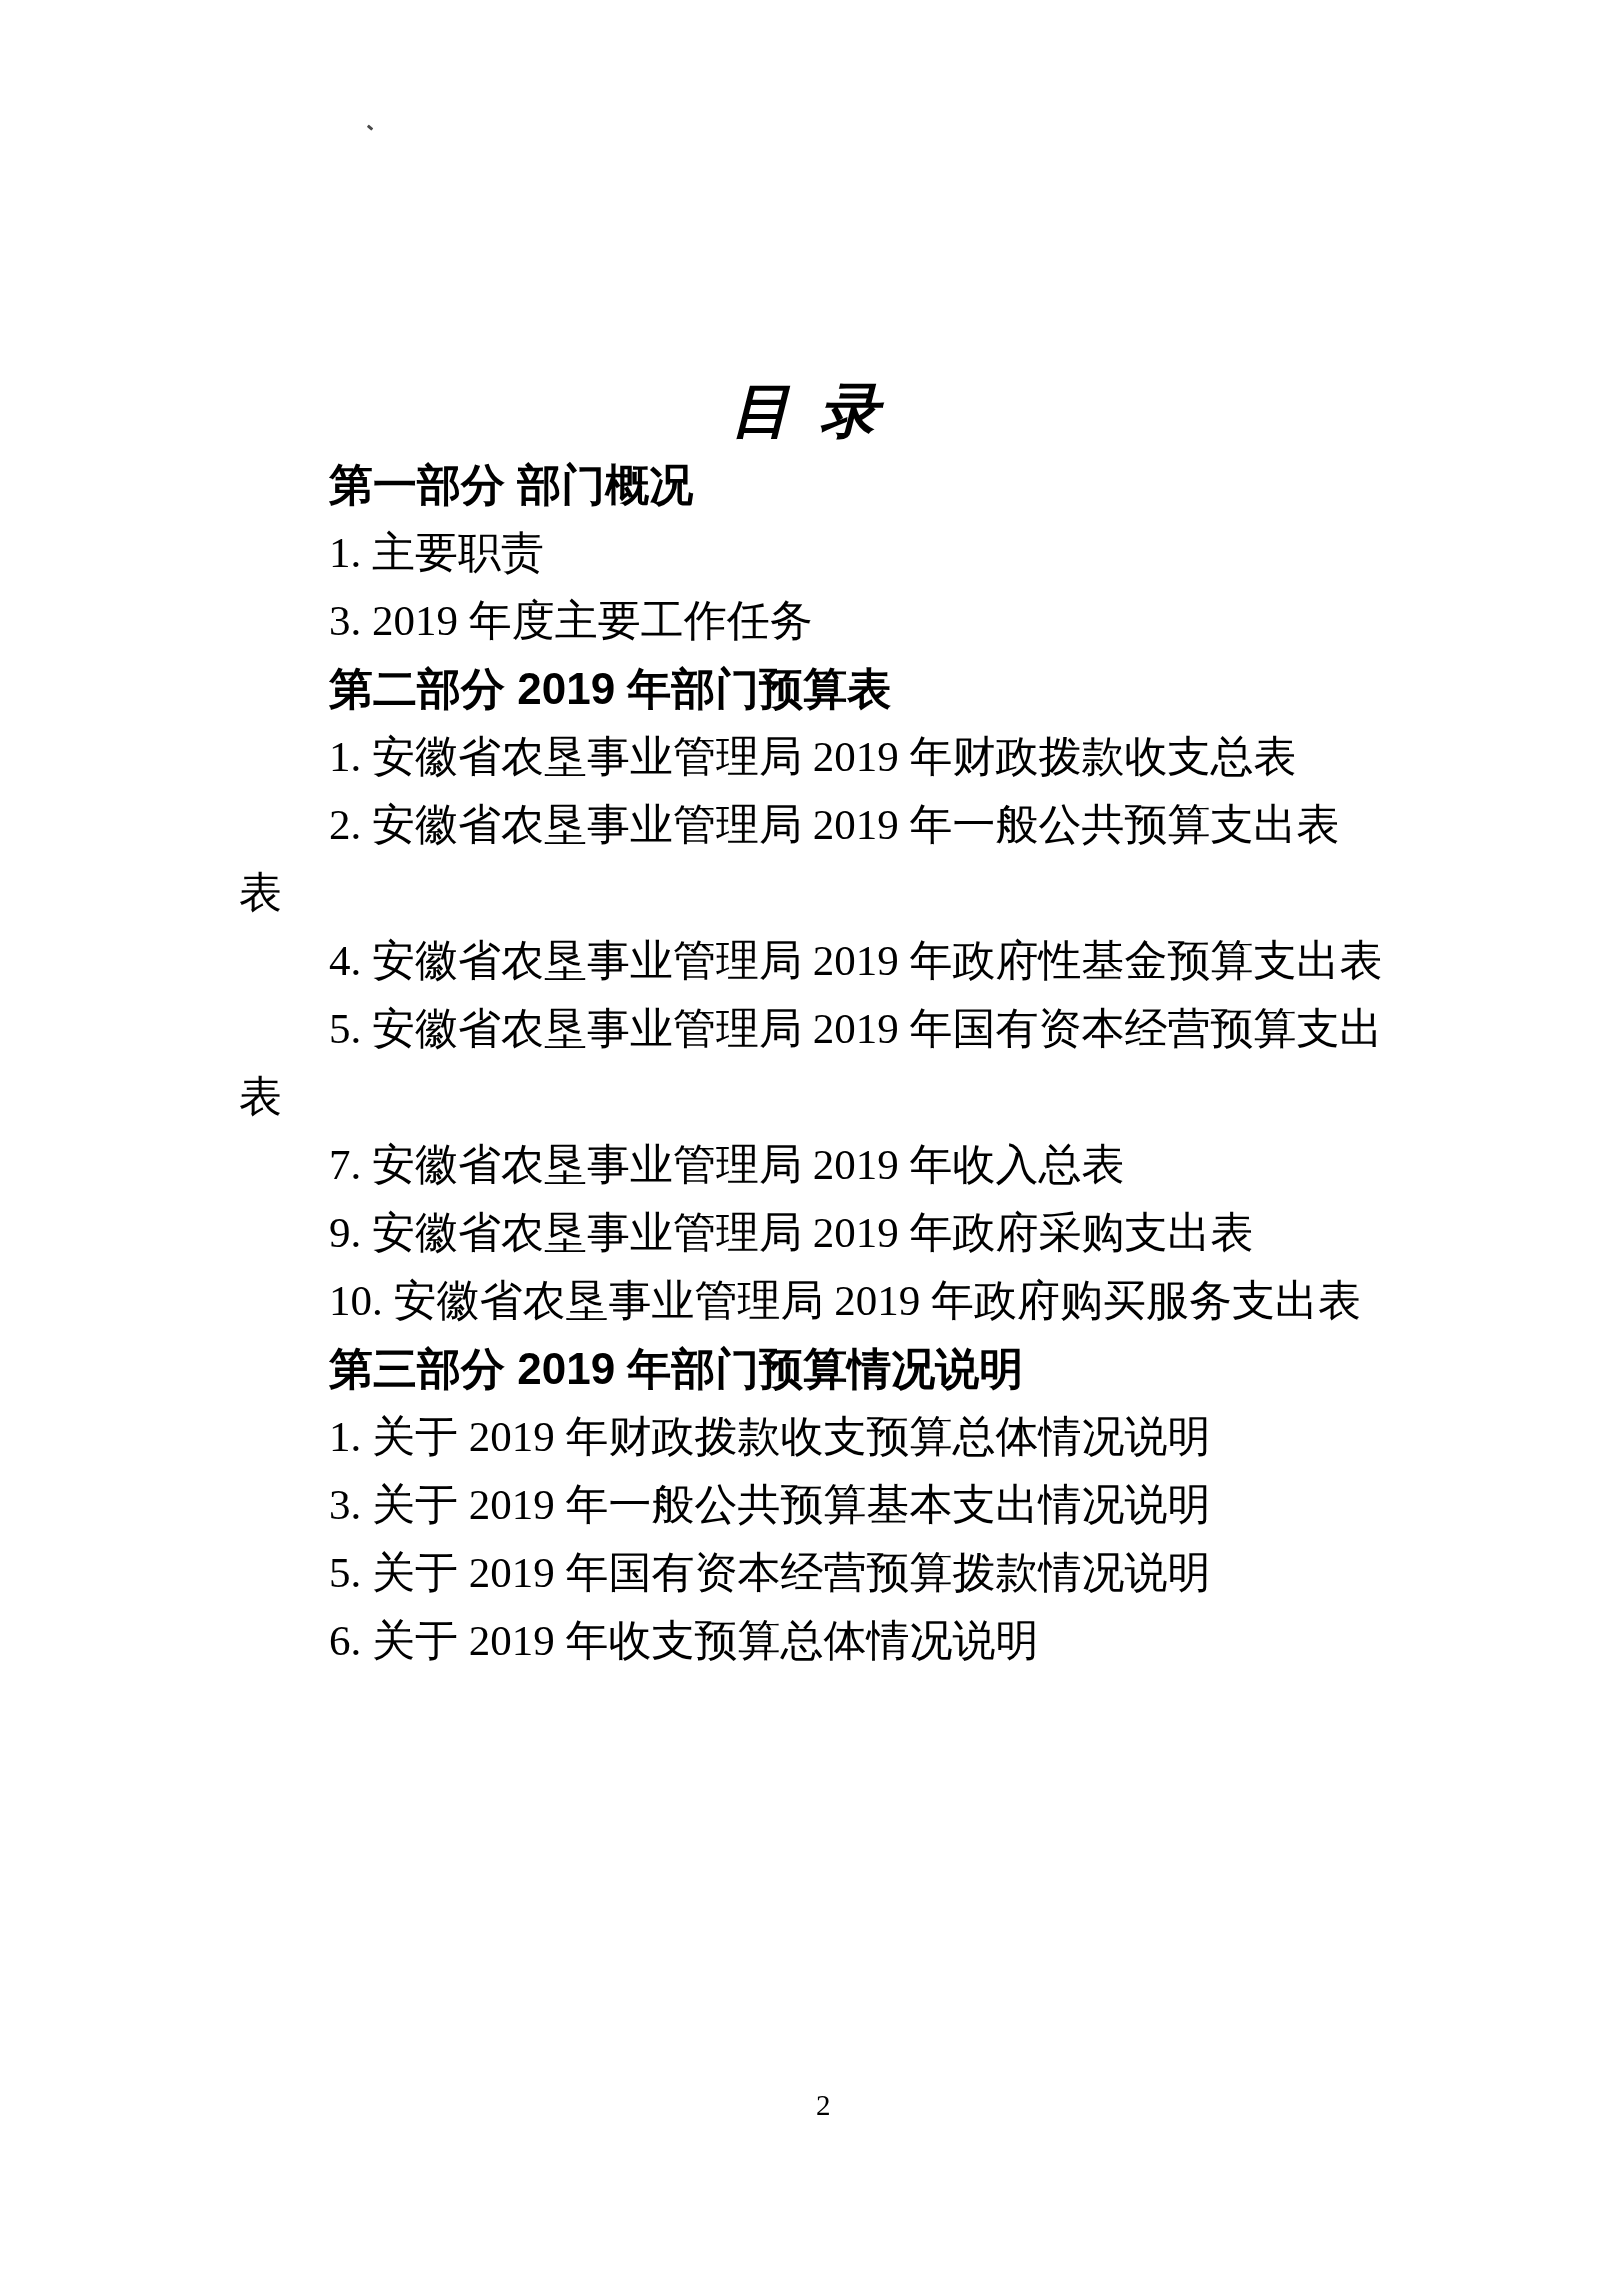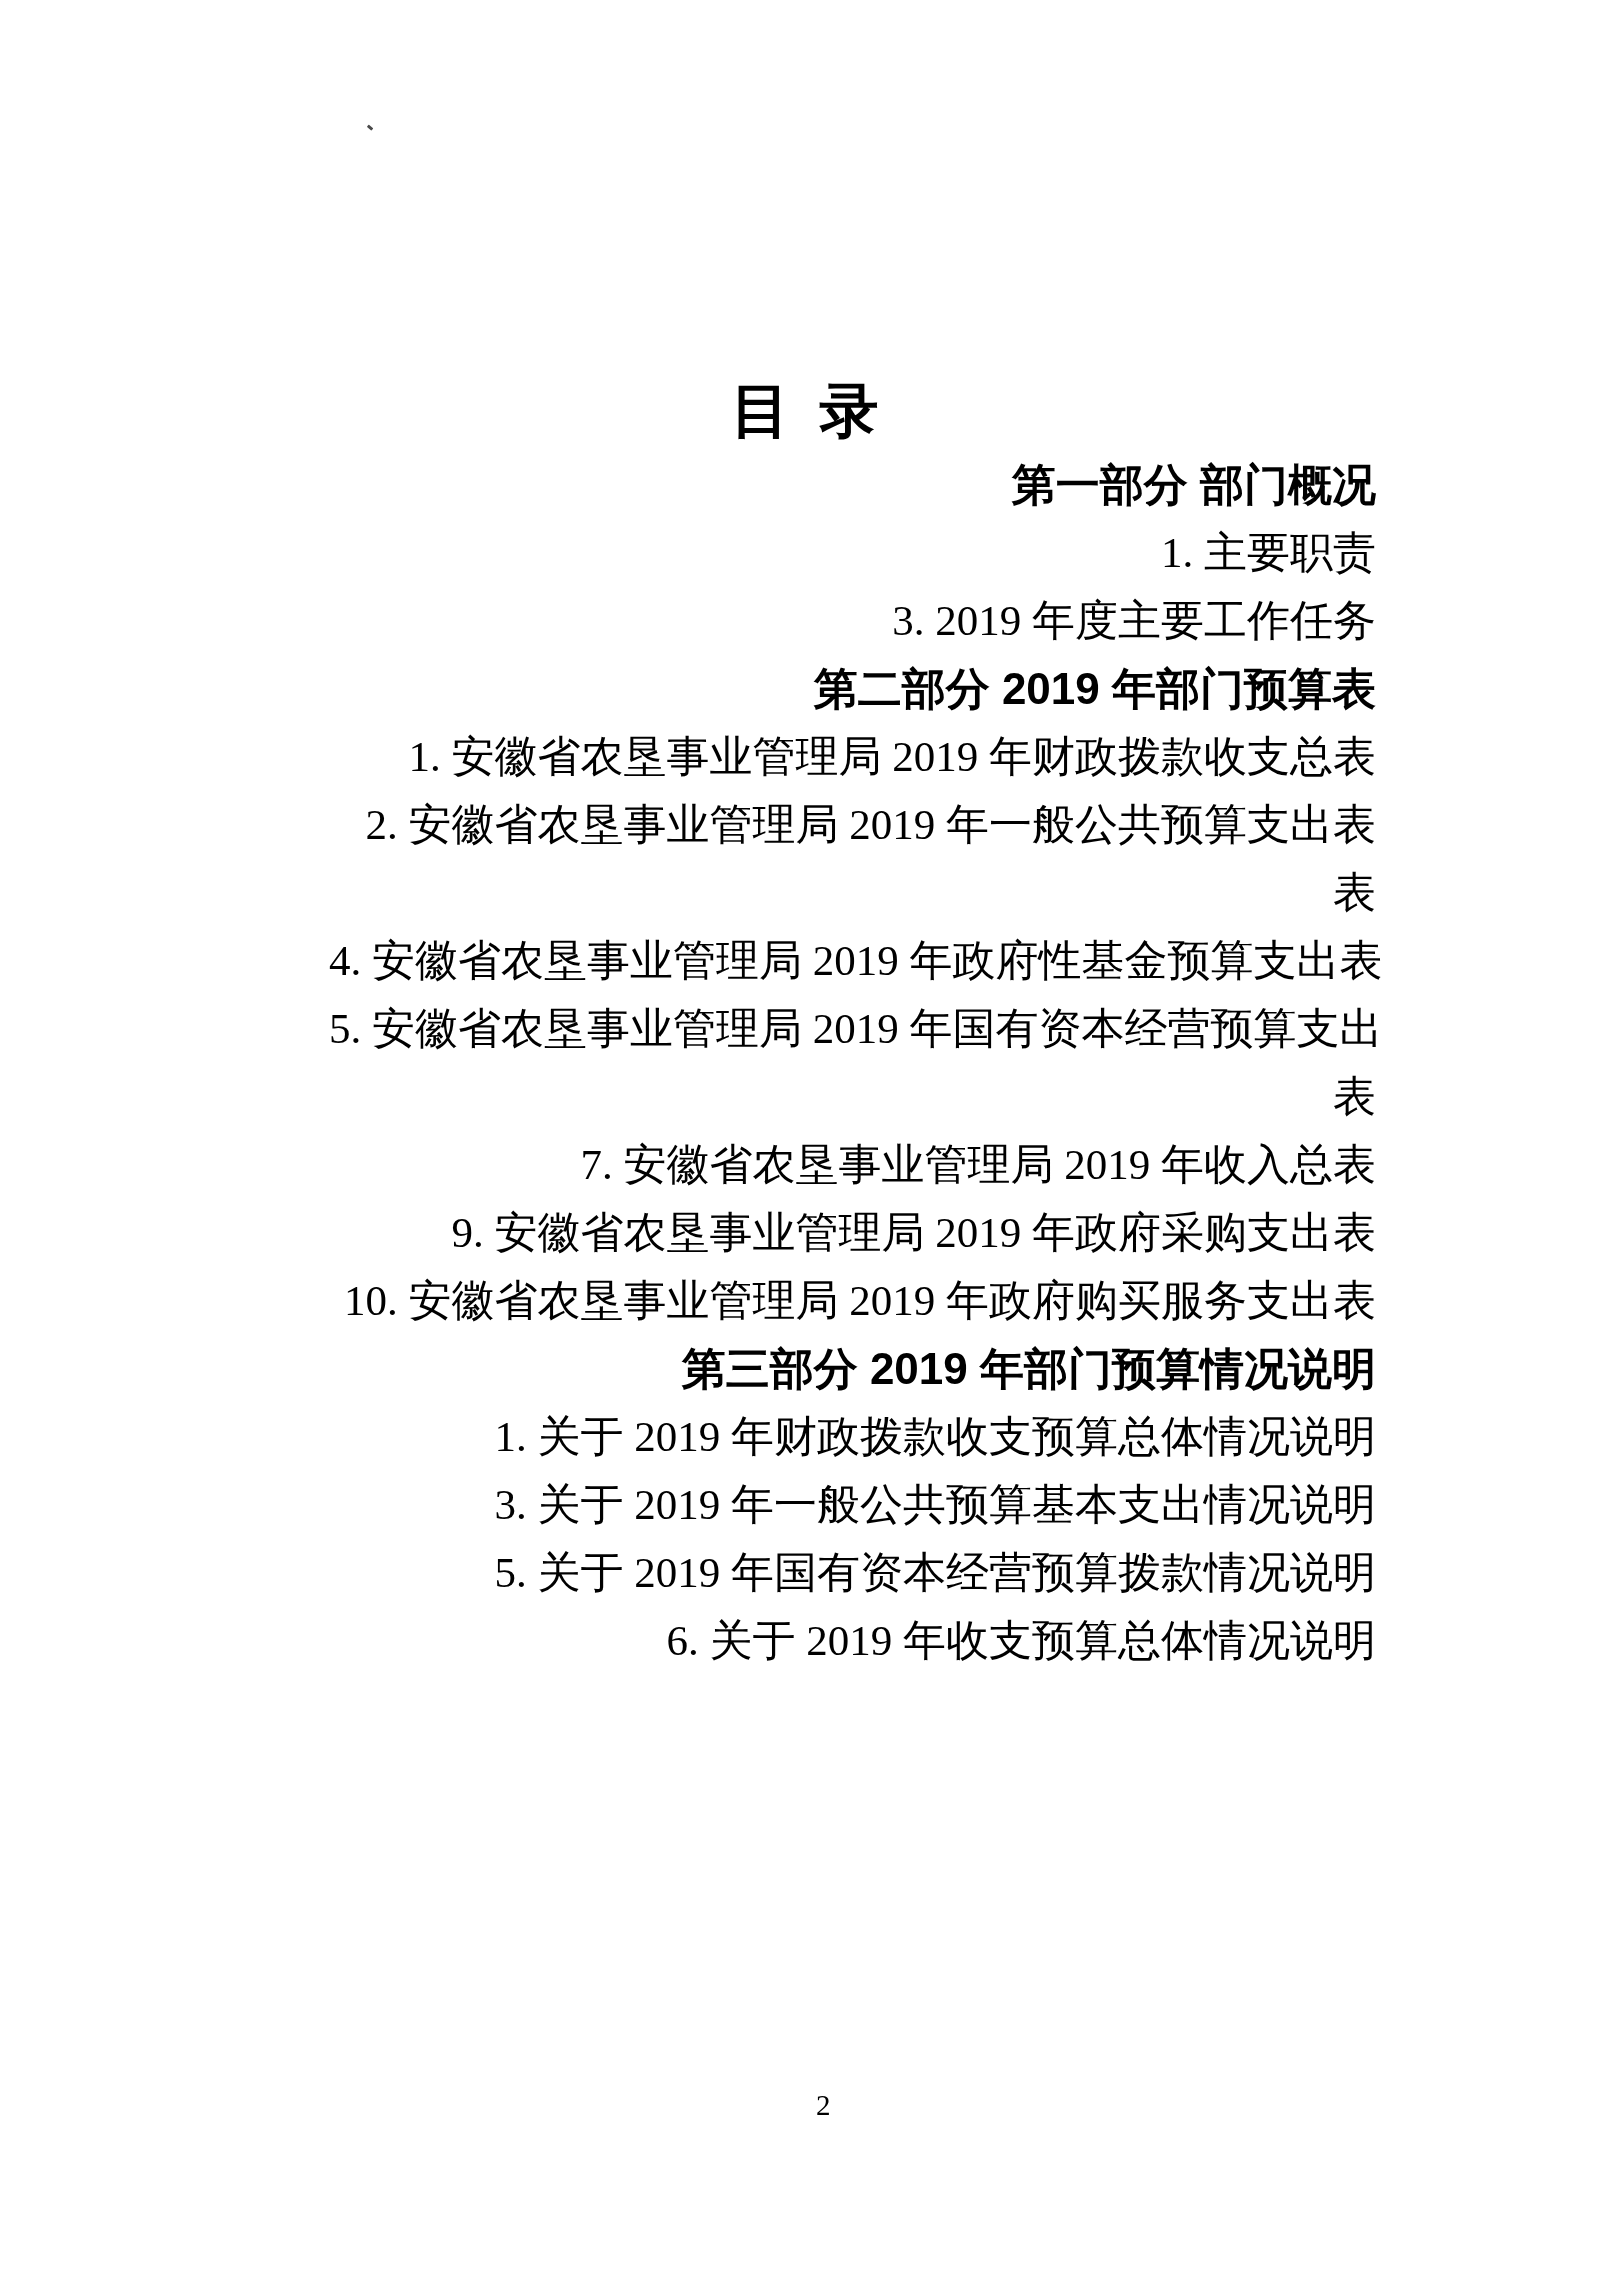--- a/index.html
+++ b/index.html
@@ -23,27 +23,27 @@
     top: 375px;
     left: 0;
     width: 100%;
     text-align: center;
     font-size: 59px;
     line-height: 72px;
     font-weight: bold;
     letter-spacing: 6.5px;
     font-family: "Liberation Sans", "DejaVu Sans", sans-serif;
     white-space: nowrap;
+    font-style: italic;
   }
   .toc-content {
     position: absolute;
     left: 239px;
     top: 451px;
     width: 1137px;
-    text-align: right;
   }
   .line {
     height: 68px;
     line-height: 68px;
     font-size: 43px;
     white-space: nowrap;
   }
   .heading {
     font-weight: bold;
     text-indent: 90px;

